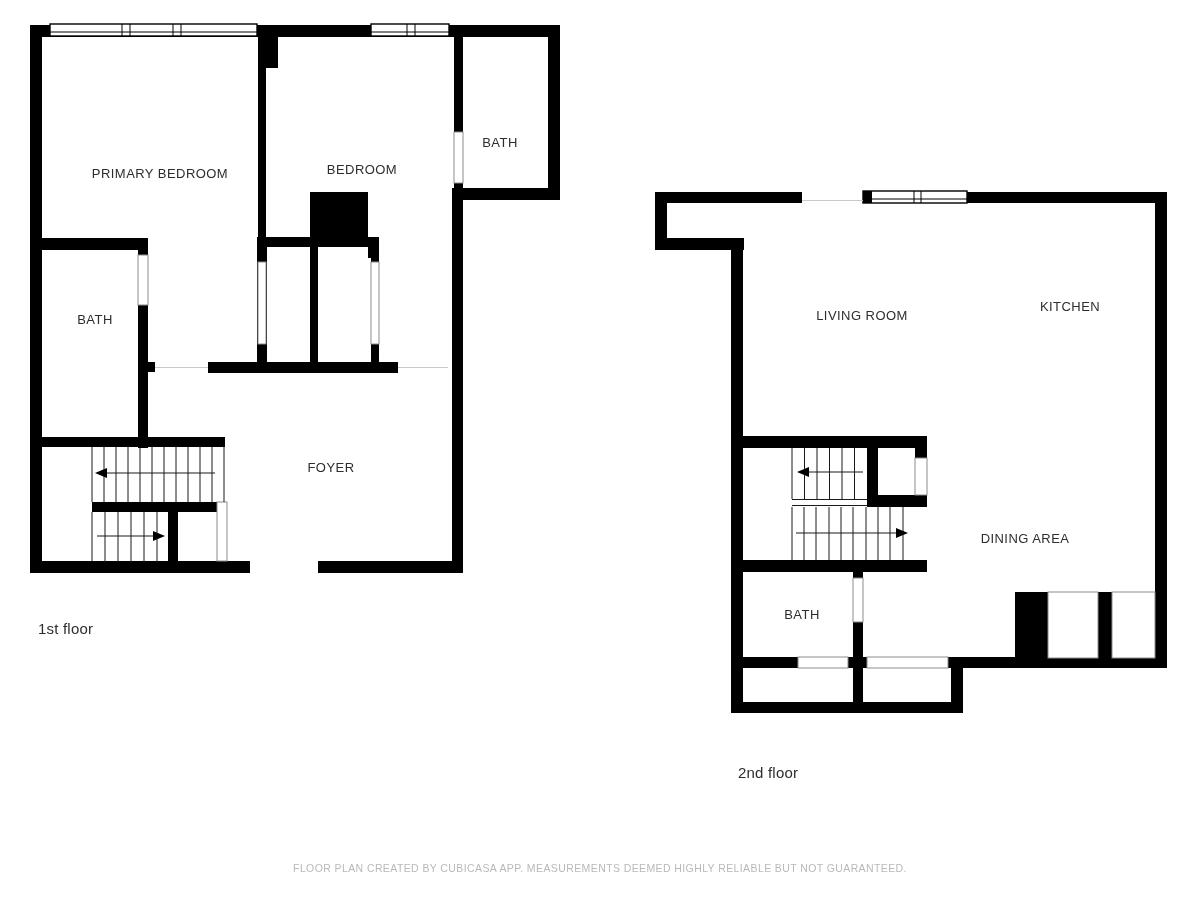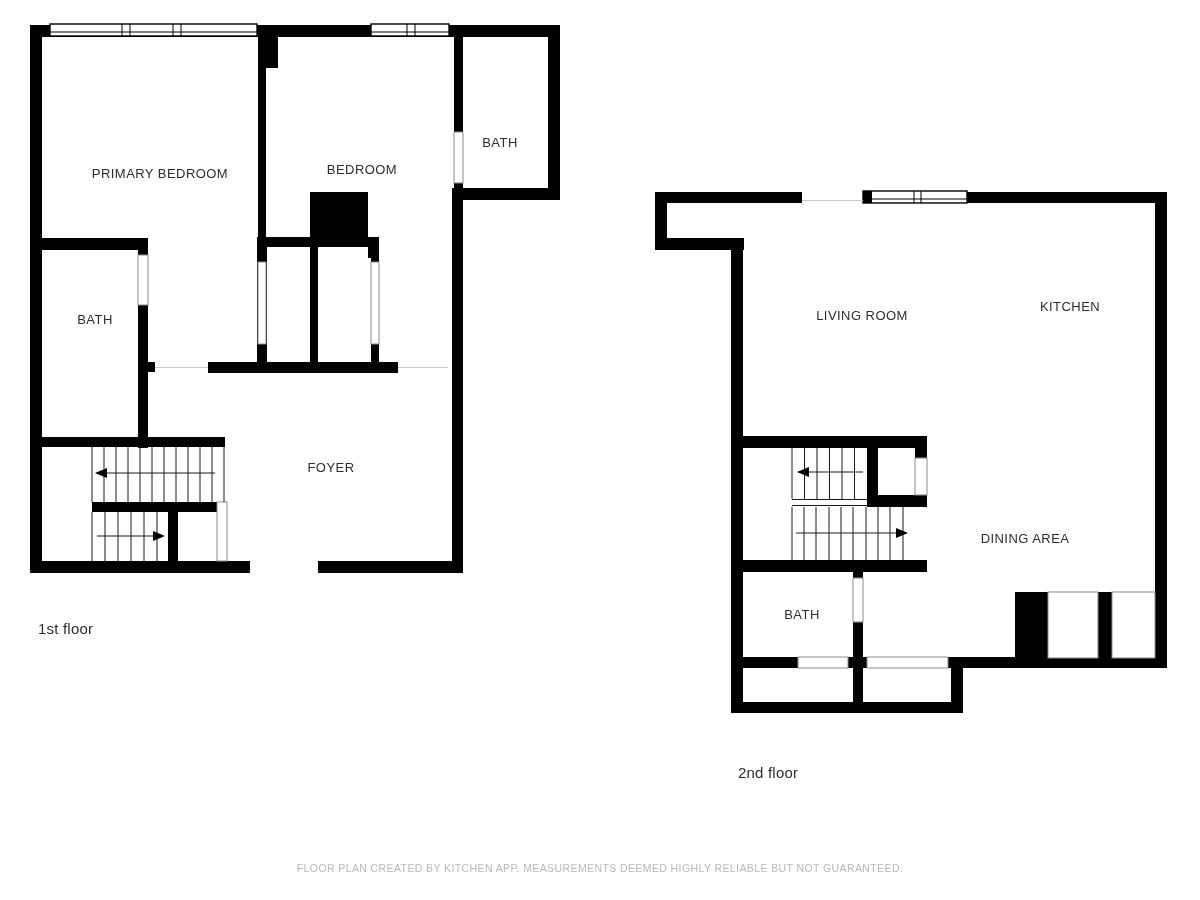--- a/index.html
+++ b/index.html
@@ -234,13 +234,13 @@
     <g>
       <text class="room-label" x="862" y="320" text-anchor="middle">LIVING ROOM</text>
       <text class="room-label" x="1070" y="311" text-anchor="middle">KITCHEN</text>
       <text class="room-label" x="1025" y="543" text-anchor="middle">DINING AREA</text>
       <text class="room-label" x="802" y="619" text-anchor="middle">BATH</text>
       <text class="floor-caption" x="738" y="778" text-anchor="start">2nd floor</text>
     </g>
   </g>
 </svg>
 
-<div id="footer-note">FLOOR PLAN CREATED BY KITCHEN APP. MEASUREMENTS DEEMED HIGHLY RELIABLE BUT NOT GUARANTEED.</div>
+<div id="footer-note">FLOOR PLAN CREATED BY CUBICASA APP. MEASUREMENTS DEEMED HIGHLY RELIABLE BUT NOT GUARANTEED.</div>
 
 </body></html>

